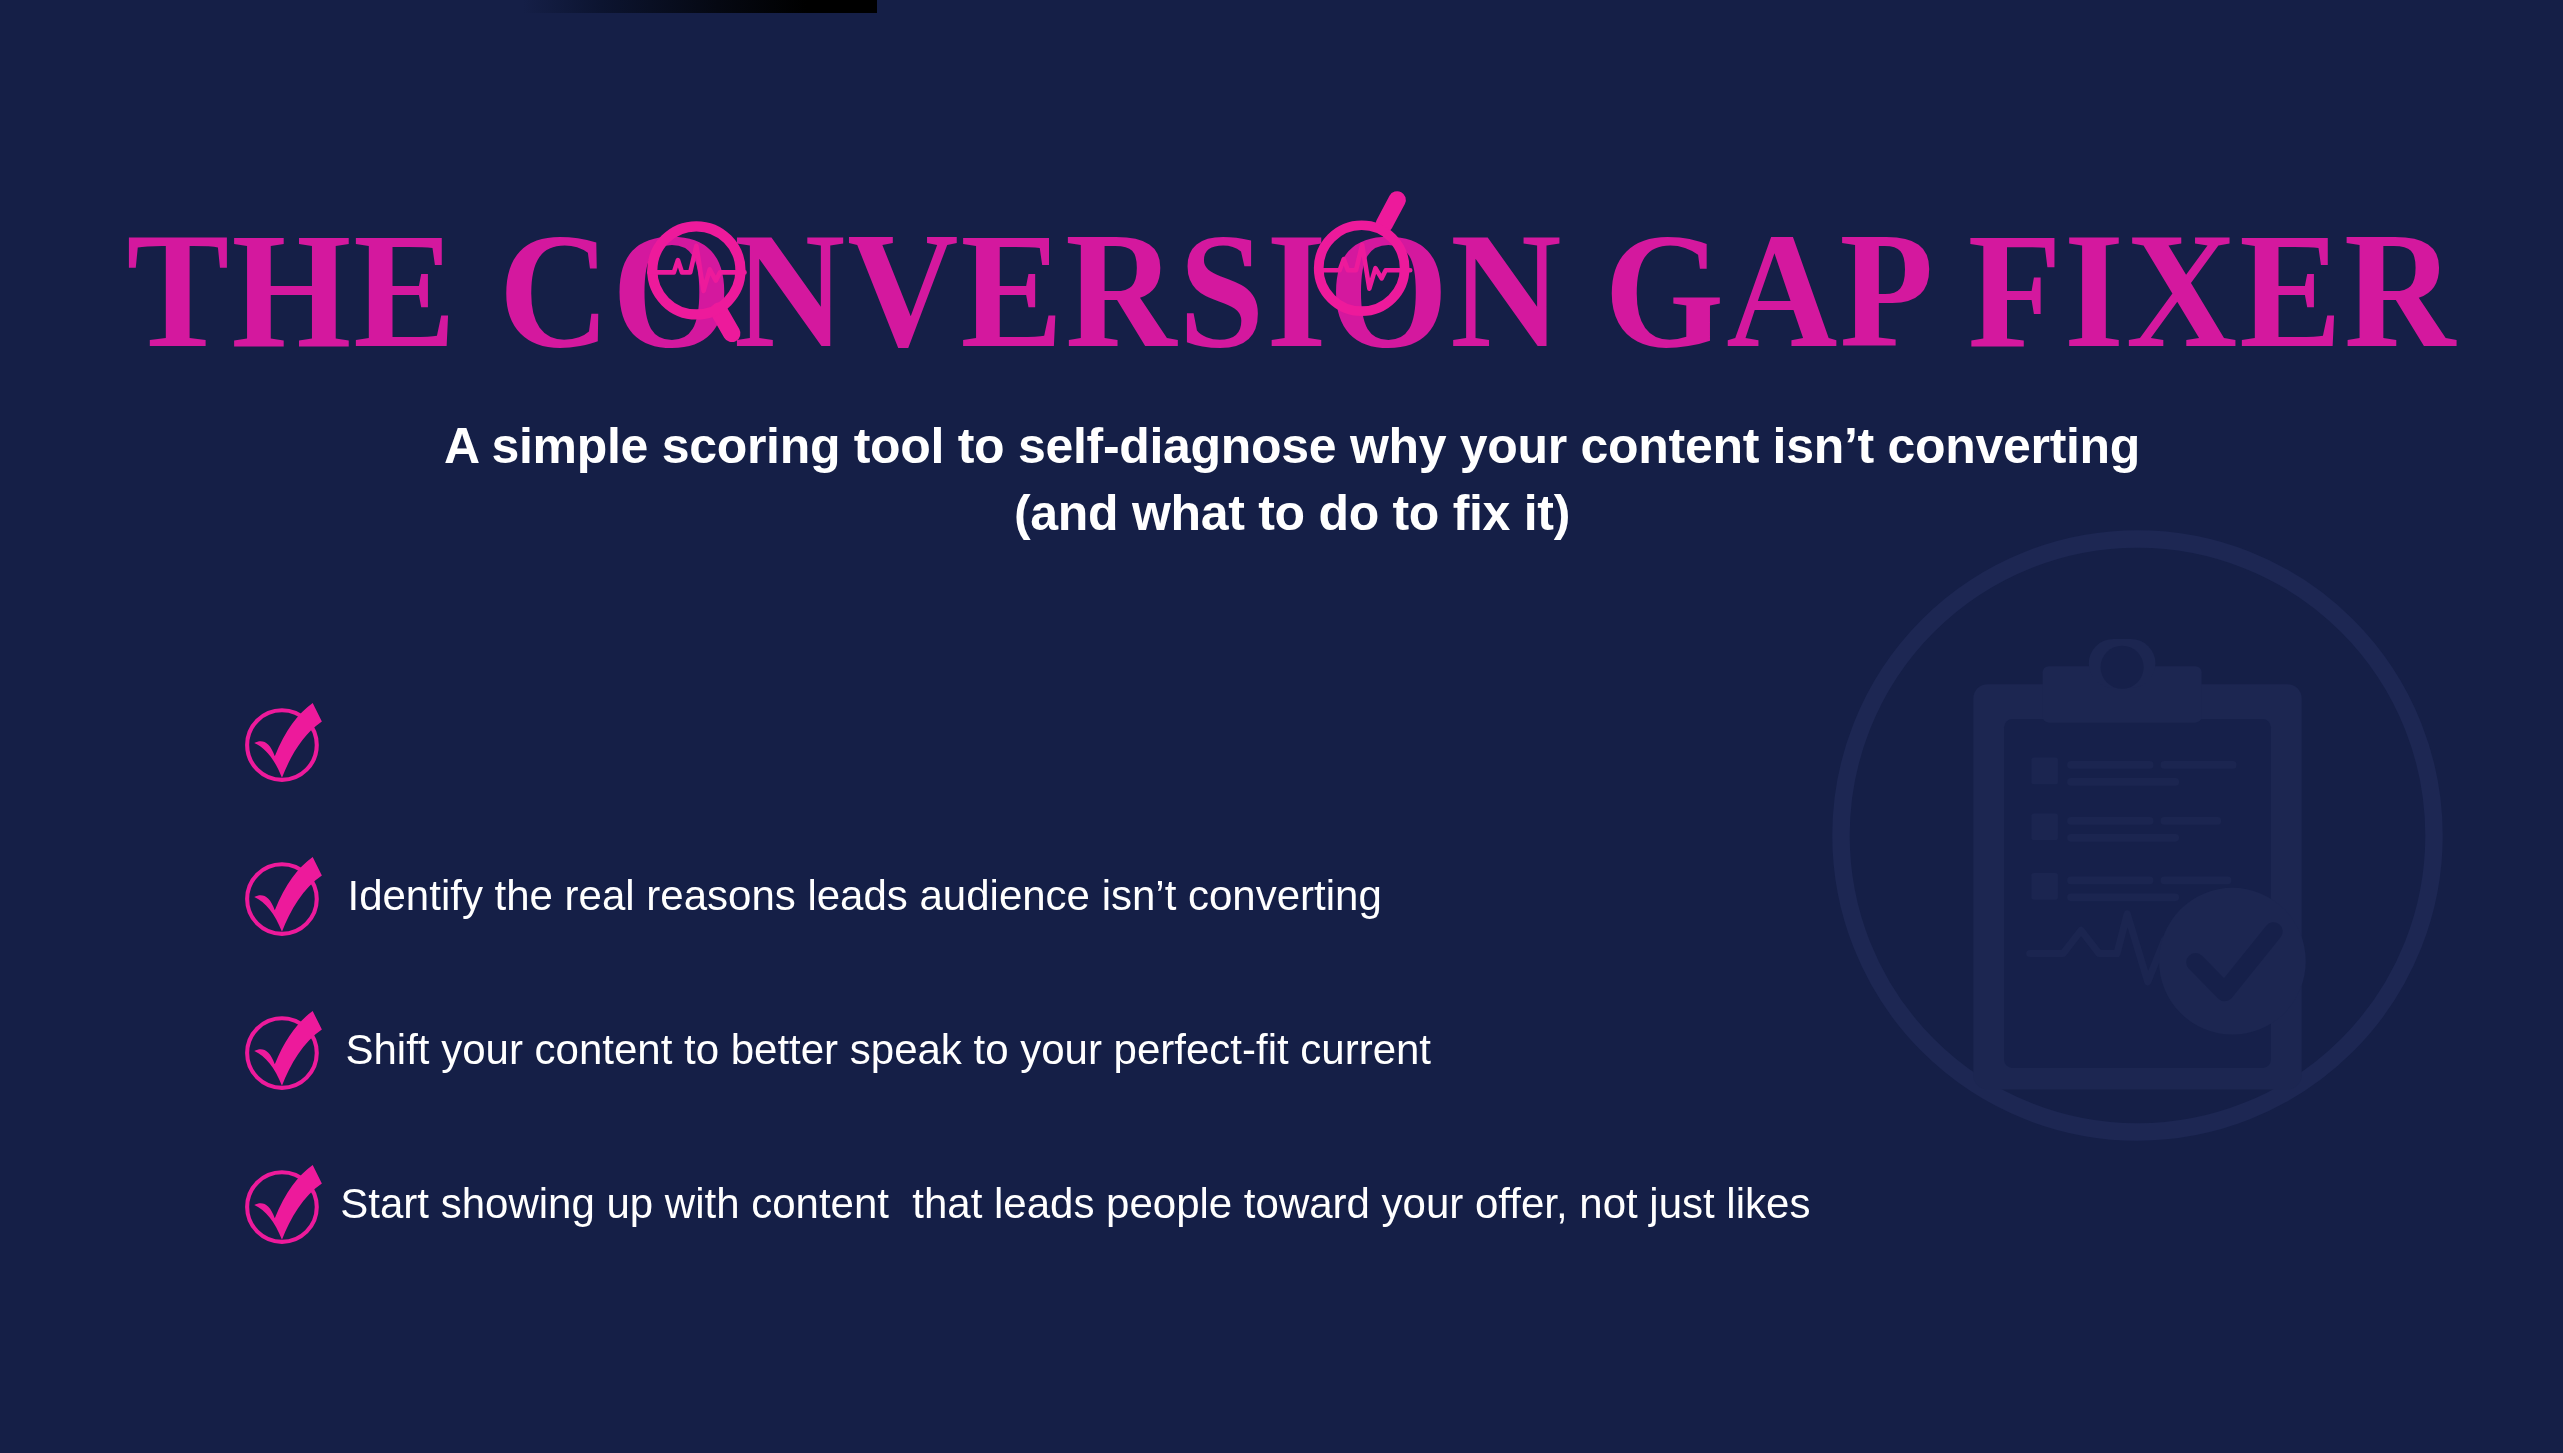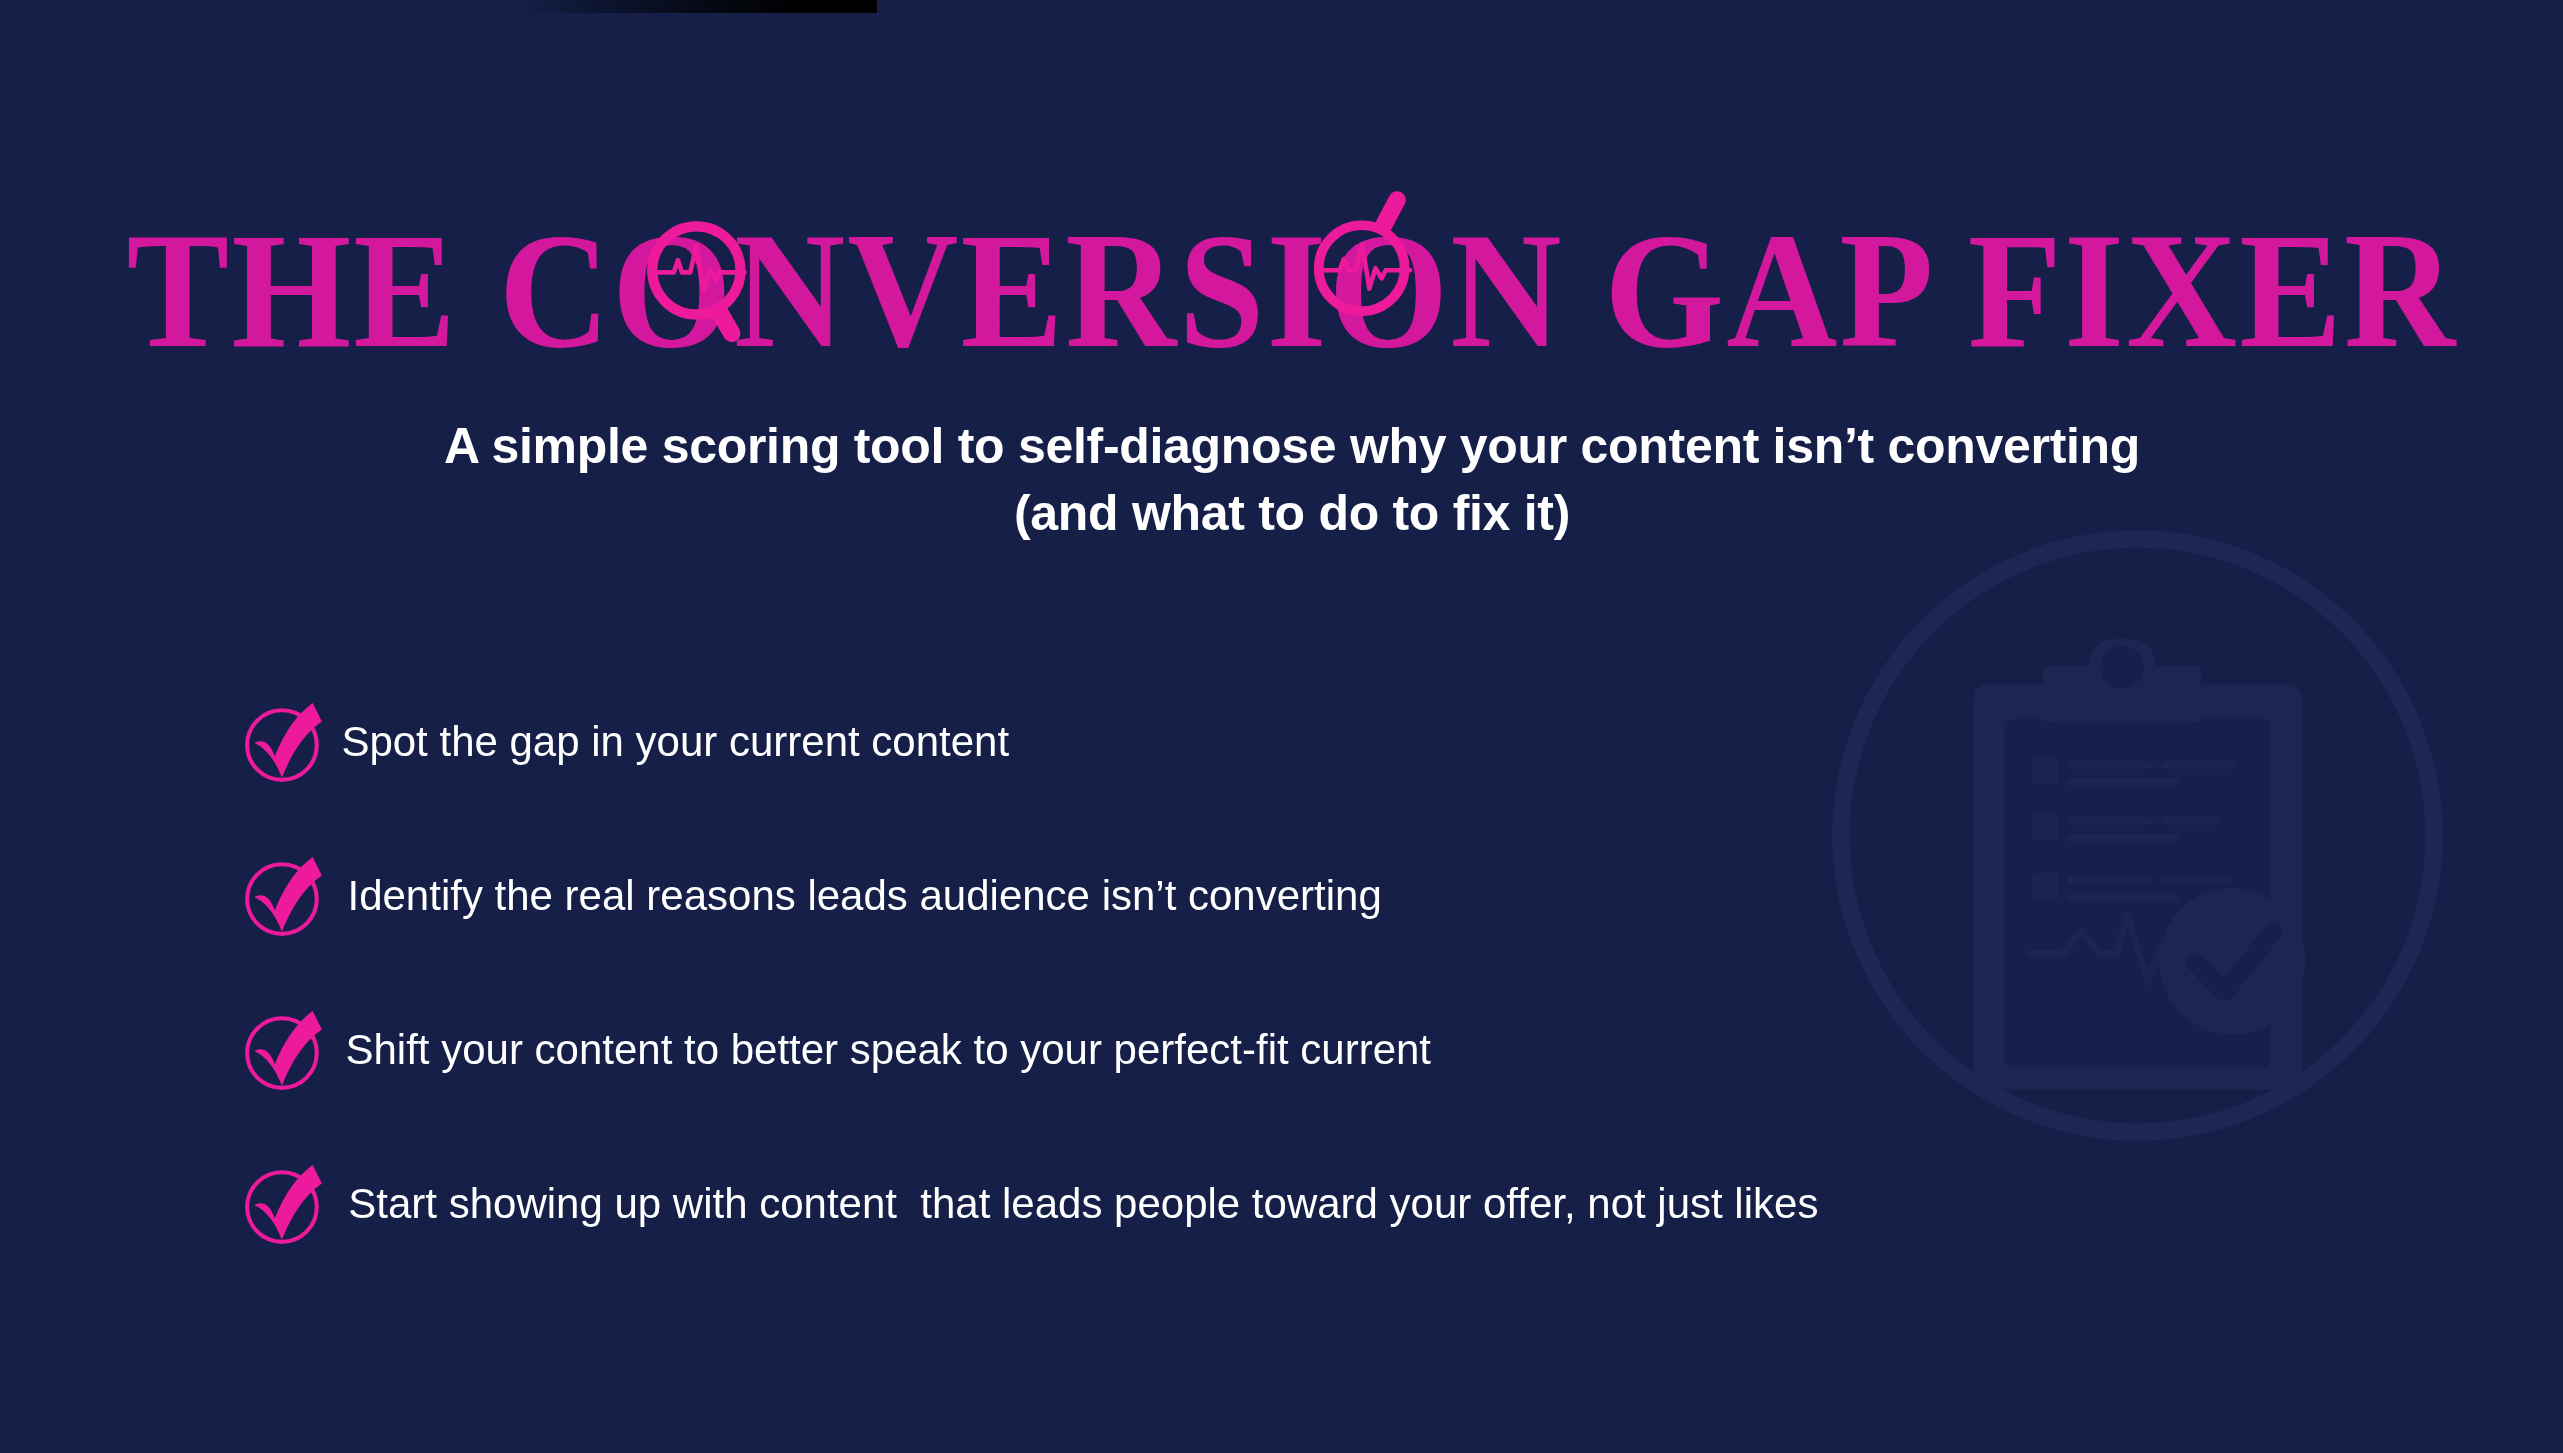--- a/index.html
+++ b/index.html
@@ -105,21 +105,21 @@
     font-weight:400;
     line-height:1.1;
     white-space:pre;
     letter-spacing:0px;
   }
 
   
   .row-0 .bullet-text { margin-left:3.1px; }
   .row-1 .bullet-text { margin-left:9.2px; }
   .row-2 .bullet-text { margin-left:7.2px; }
-  .row-3 .bullet-text { margin-left:10px; }
+  .row-3 .bullet-text { margin-left:2px; }
 </style>
 </head>
 <body>
 
 <div class="slide">
 
   <div class="top-strip"></div>
 
   <div class="watermark">
     <svg viewBox="0 0 1230 1230" xmlns="http://www.w3.org/2000/svg">
@@ -187,21 +187,20 @@
 
   <div class="bullets">
 
     <div class="bullet-row row-0">
       <span class="check-icon">
         <svg viewBox="0 0 168 168" xmlns="http://www.w3.org/2000/svg">
           <circle cx="80" cy="88" r="68" fill="none" stroke="#ED1A9B" stroke-width="8"></circle>
           <path d="M26 84 C42 76 56 82 66 110 C86 60 112 26 140 6 L158 42 C122 66 96 110 80 152 C66 116 48 94 26 84 Z" fill="#ED1A9B"></path>
         </svg>
       </span>
-      <span class="bullet-text">Spot the gap in your current content</span>
     </div>
 
     <div class="bullet-row row-1">
       <span class="check-icon">
         <svg viewBox="0 0 168 168" xmlns="http://www.w3.org/2000/svg">
           <circle cx="80" cy="88" r="68" fill="none" stroke="#ED1A9B" stroke-width="8"></circle>
           <path d="M26 84 C42 76 56 82 66 110 C86 60 112 26 140 6 L158 42 C122 66 96 110 80 152 C66 116 48 94 26 84 Z" fill="#ED1A9B"></path>
         </svg>
       </span>
       <span class="bullet-text">Identify the real reasons leads audience isn’t converting</span>

